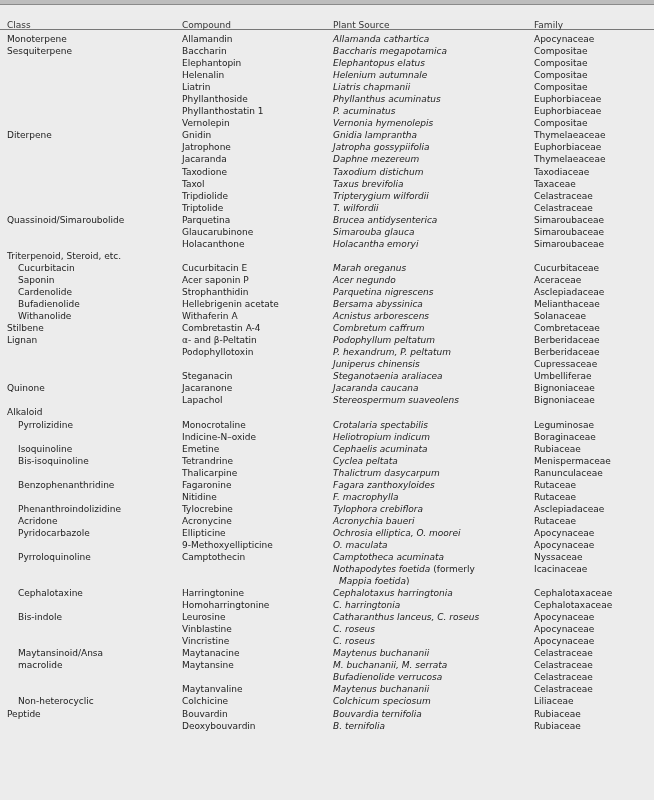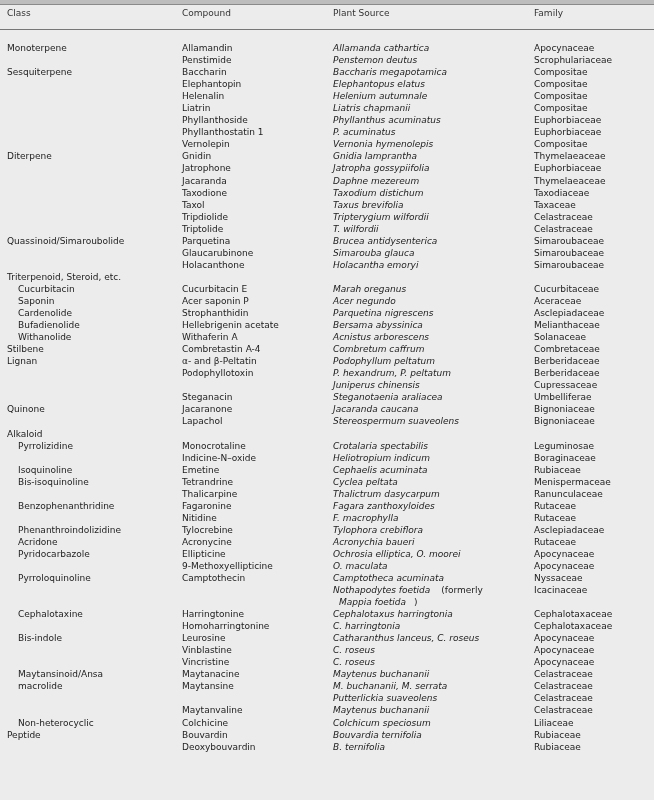--- a/index.html
+++ b/index.html
@@ -9,31 +9,31 @@
     font-family: "DejaVu Sans", sans-serif;
     font-size: 9px;
     color: #222;
   }
   .page { position: relative; width: 654px; height: 800px; background: #ececec; }
   .top-rule { position: absolute; left: 0; top: 0; width: 654px; height: 4px; background: #bdbdbd; border-bottom: 1px solid #8a8a8a; }
   .header {
     position: absolute; left: 0; top: 6px; width: 654px; height: 23px;
     border-bottom: 1px solid #777;
   }
-  .header span { position: absolute; top: 2px; color: #333; }
+  .header span { position: absolute; top: 14px; color: #333; }
   .col-class { left: 7px; }
   .col-compound { left: 182px; }
   .col-plant { left: 333px; }
   .col-family { left: 534px; text-align: center; }
-  .rows { position: absolute; left: 0; top: 42px; width: 654px; }
+  .rows { position: absolute; left: 0; top: 33px; width: 654px; }
   .row { position: relative; height: 12.05px; line-height: 12px; white-space: nowrap; }
   .row span { position: absolute; top: 0; }
   .row .c-class.indent { left: 18px; }
   .row .c-plant { font-style: italic; }
-  .row .c-plant .plain { font-style: normal; margin-left: 8px; }
+  .row .c-plant .plain { font-style: normal; }
   .row.tall { height: 24px; }
   .row.tall .c-plant { line-height: 12px; }
   .cont { display: block; padding-left: 6px; }
 </style>
 </head>
 <body>
 
 <div class="page">
   <div class="top-rule"></div>
   <div class="header">
@@ -43,26 +43,20 @@
     <span class="col-family">Family</span>
   </div>
   <div class="rows" id="rows">
       <div class="row">
         <span class="c-class col-class">Monoterpene</span>
         <span class="c-compound col-compound">Allamandin</span>
         <span class="c-plant col-plant">Allamanda cathartica</span>
         <span class="c-family col-family">Apocynaceae</span>
       </div>
       <div class="row">
-        <span class="c-class col-class"></span>
-        <span class="c-compound col-compound">Penstimide</span>
-        <span class="c-plant col-plant">Penstemon deutus</span>
-        <span class="c-family col-family">Scrophulariaceae</span>
-      </div>
-      <div class="row">
         <span class="c-class col-class">Sesquiterpene</span>
         <span class="c-compound col-compound">Baccharin</span>
         <span class="c-plant col-plant">Baccharis megapotamica</span>
         <span class="c-family col-family">Compositae</span>
       </div>
       <div class="row">
         <span class="c-class col-class"></span>
         <span class="c-compound col-compound">Elephantopin</span>
         <span class="c-plant col-plant">Elephantopus elatus</span>
         <span class="c-family col-family">Compositae</span>
@@ -357,21 +351,21 @@
       </div>
       <div class="row">
         <span class="c-class col-class indent">macrolide</span>
         <span class="c-compound col-compound">Maytansine</span>
         <span class="c-plant col-plant">M. buchananii, M. serrata</span>
         <span class="c-family col-family">Celastraceae</span>
       </div>
       <div class="row">
         <span class="c-class col-class"></span>
         <span class="c-compound col-compound"></span>
-        <span class="c-plant col-plant">Putterlickia suaveolens</span>
+        <span class="c-plant col-plant">Bufadienolide verrucosa</span>
         <span class="c-family col-family">Celastraceae</span>
       </div>
       <div class="row">
         <span class="c-class col-class"></span>
         <span class="c-compound col-compound">Maytanvaline</span>
         <span class="c-plant col-plant">Maytenus buchananii</span>
         <span class="c-family col-family">Celastraceae</span>
       </div>
       <div class="row">
         <span class="c-class col-class indent">Non-heterocyclic</span>

